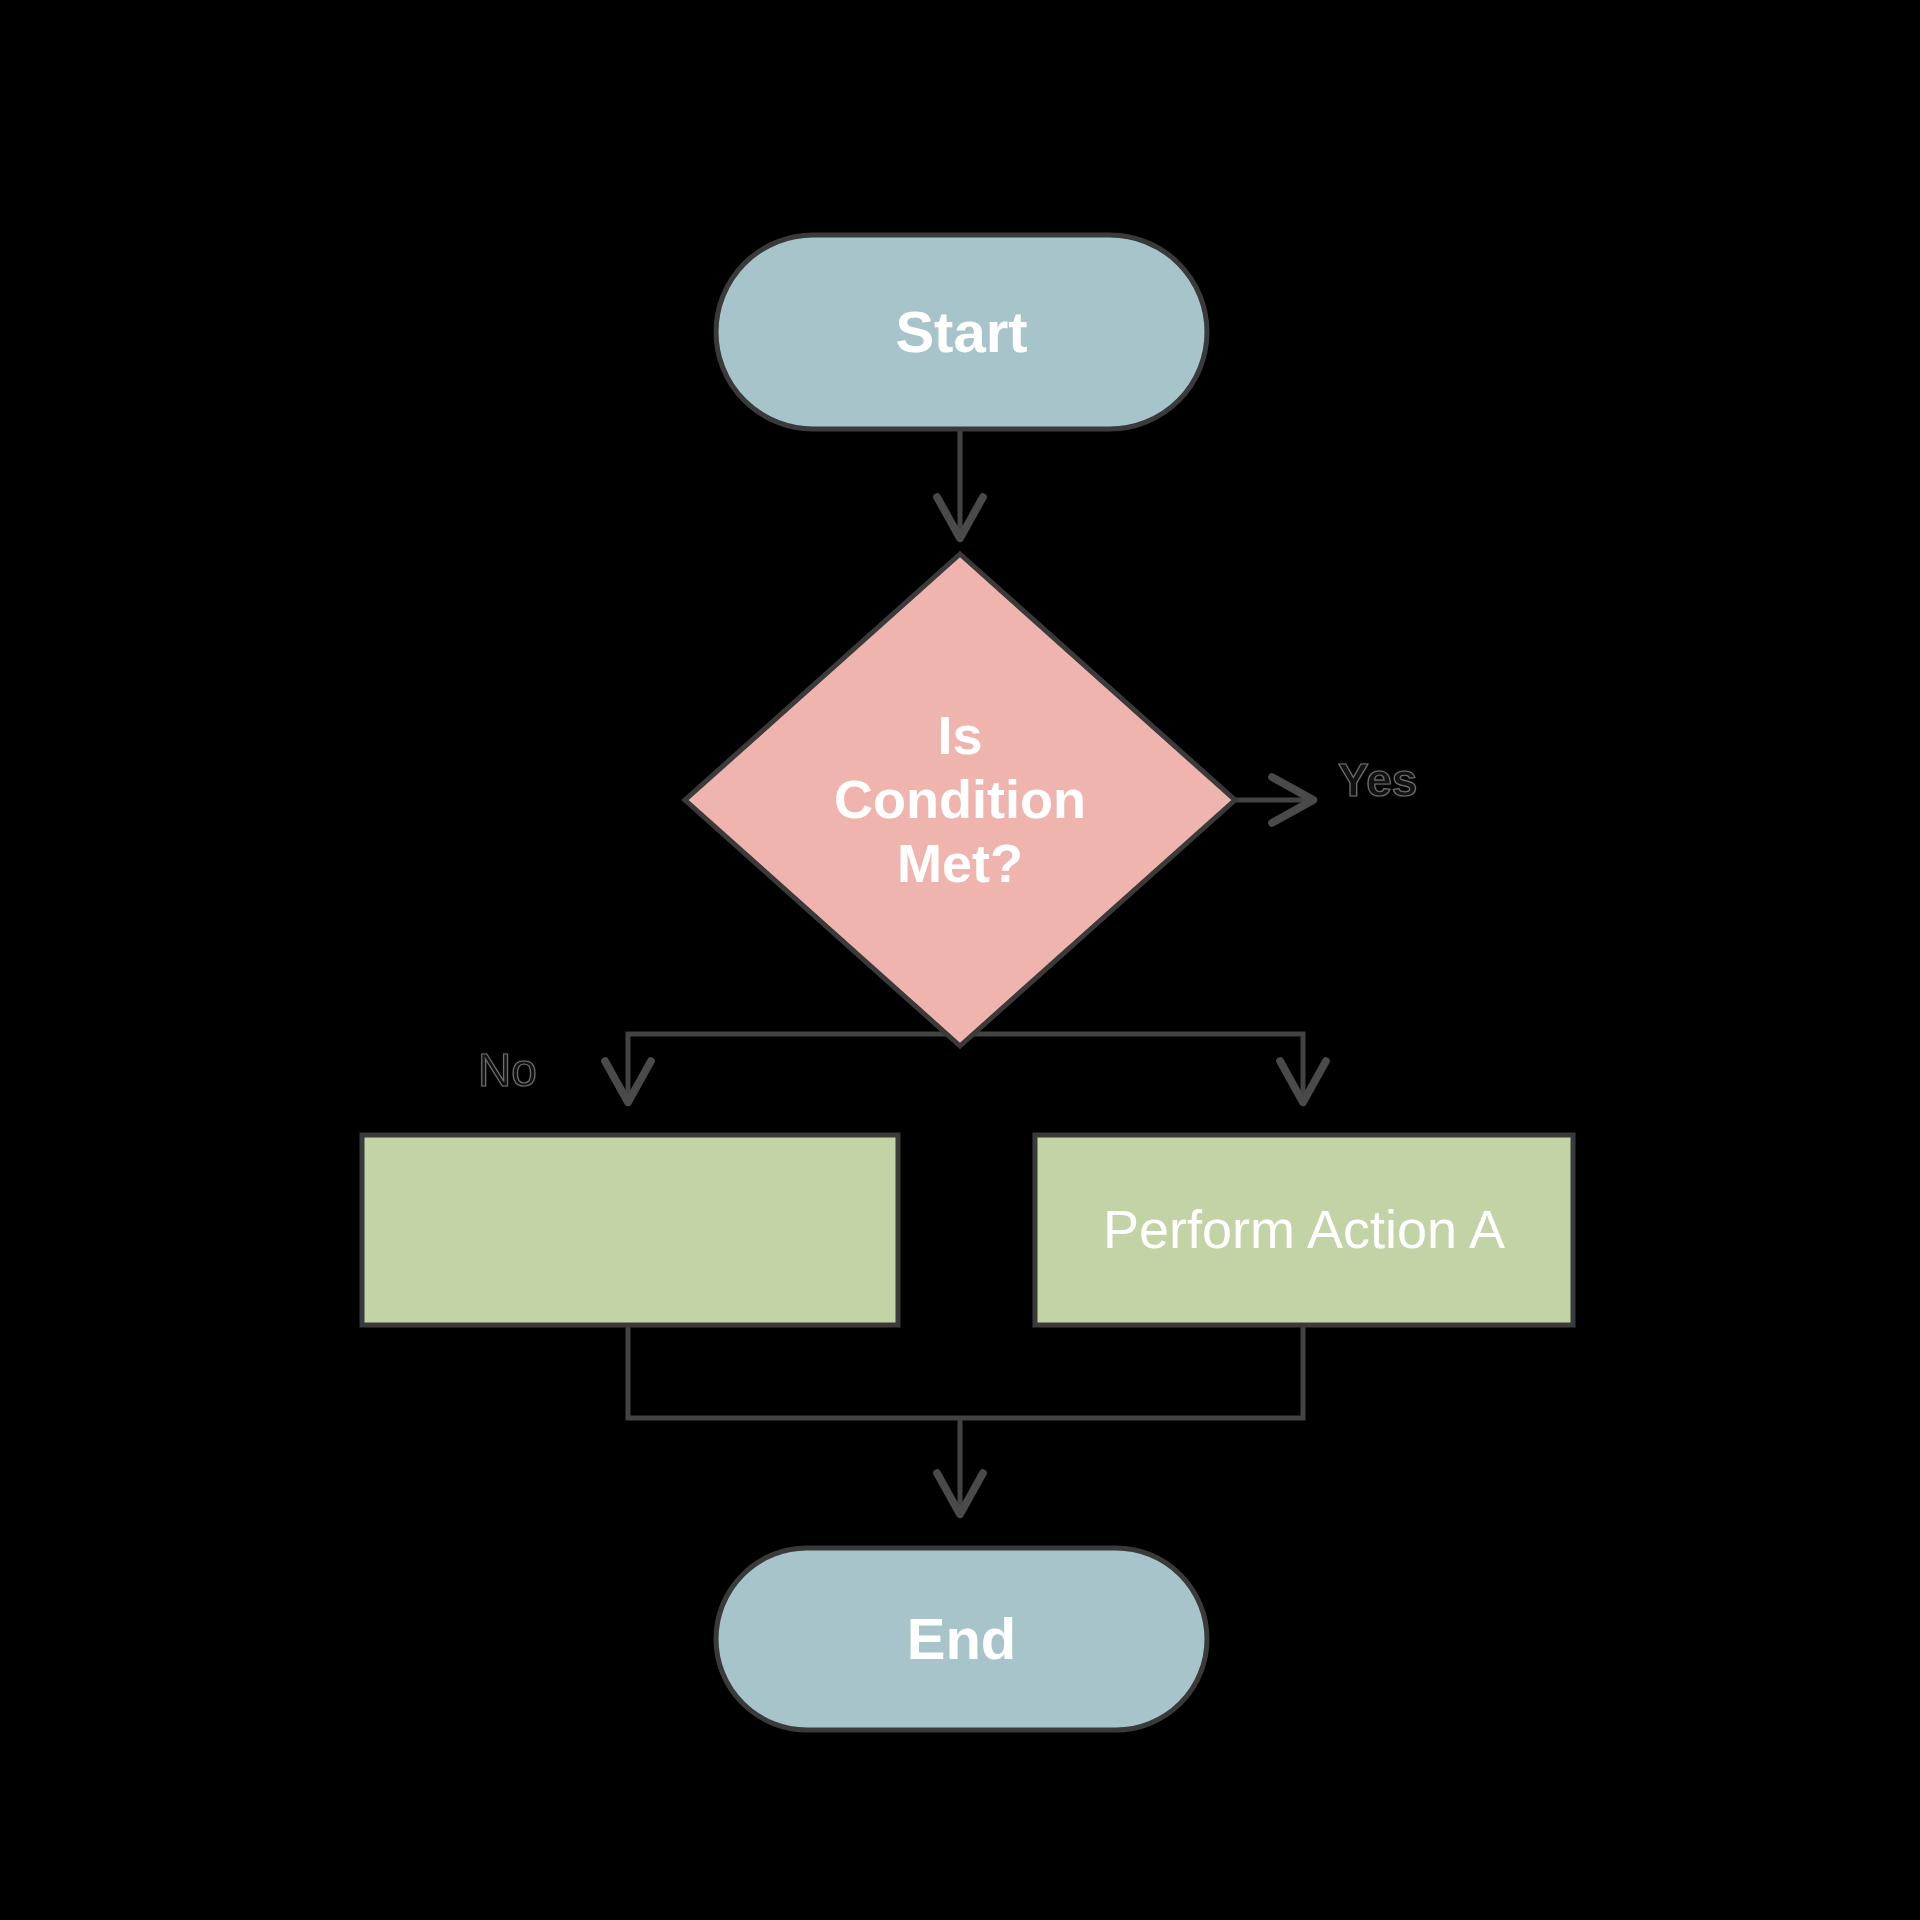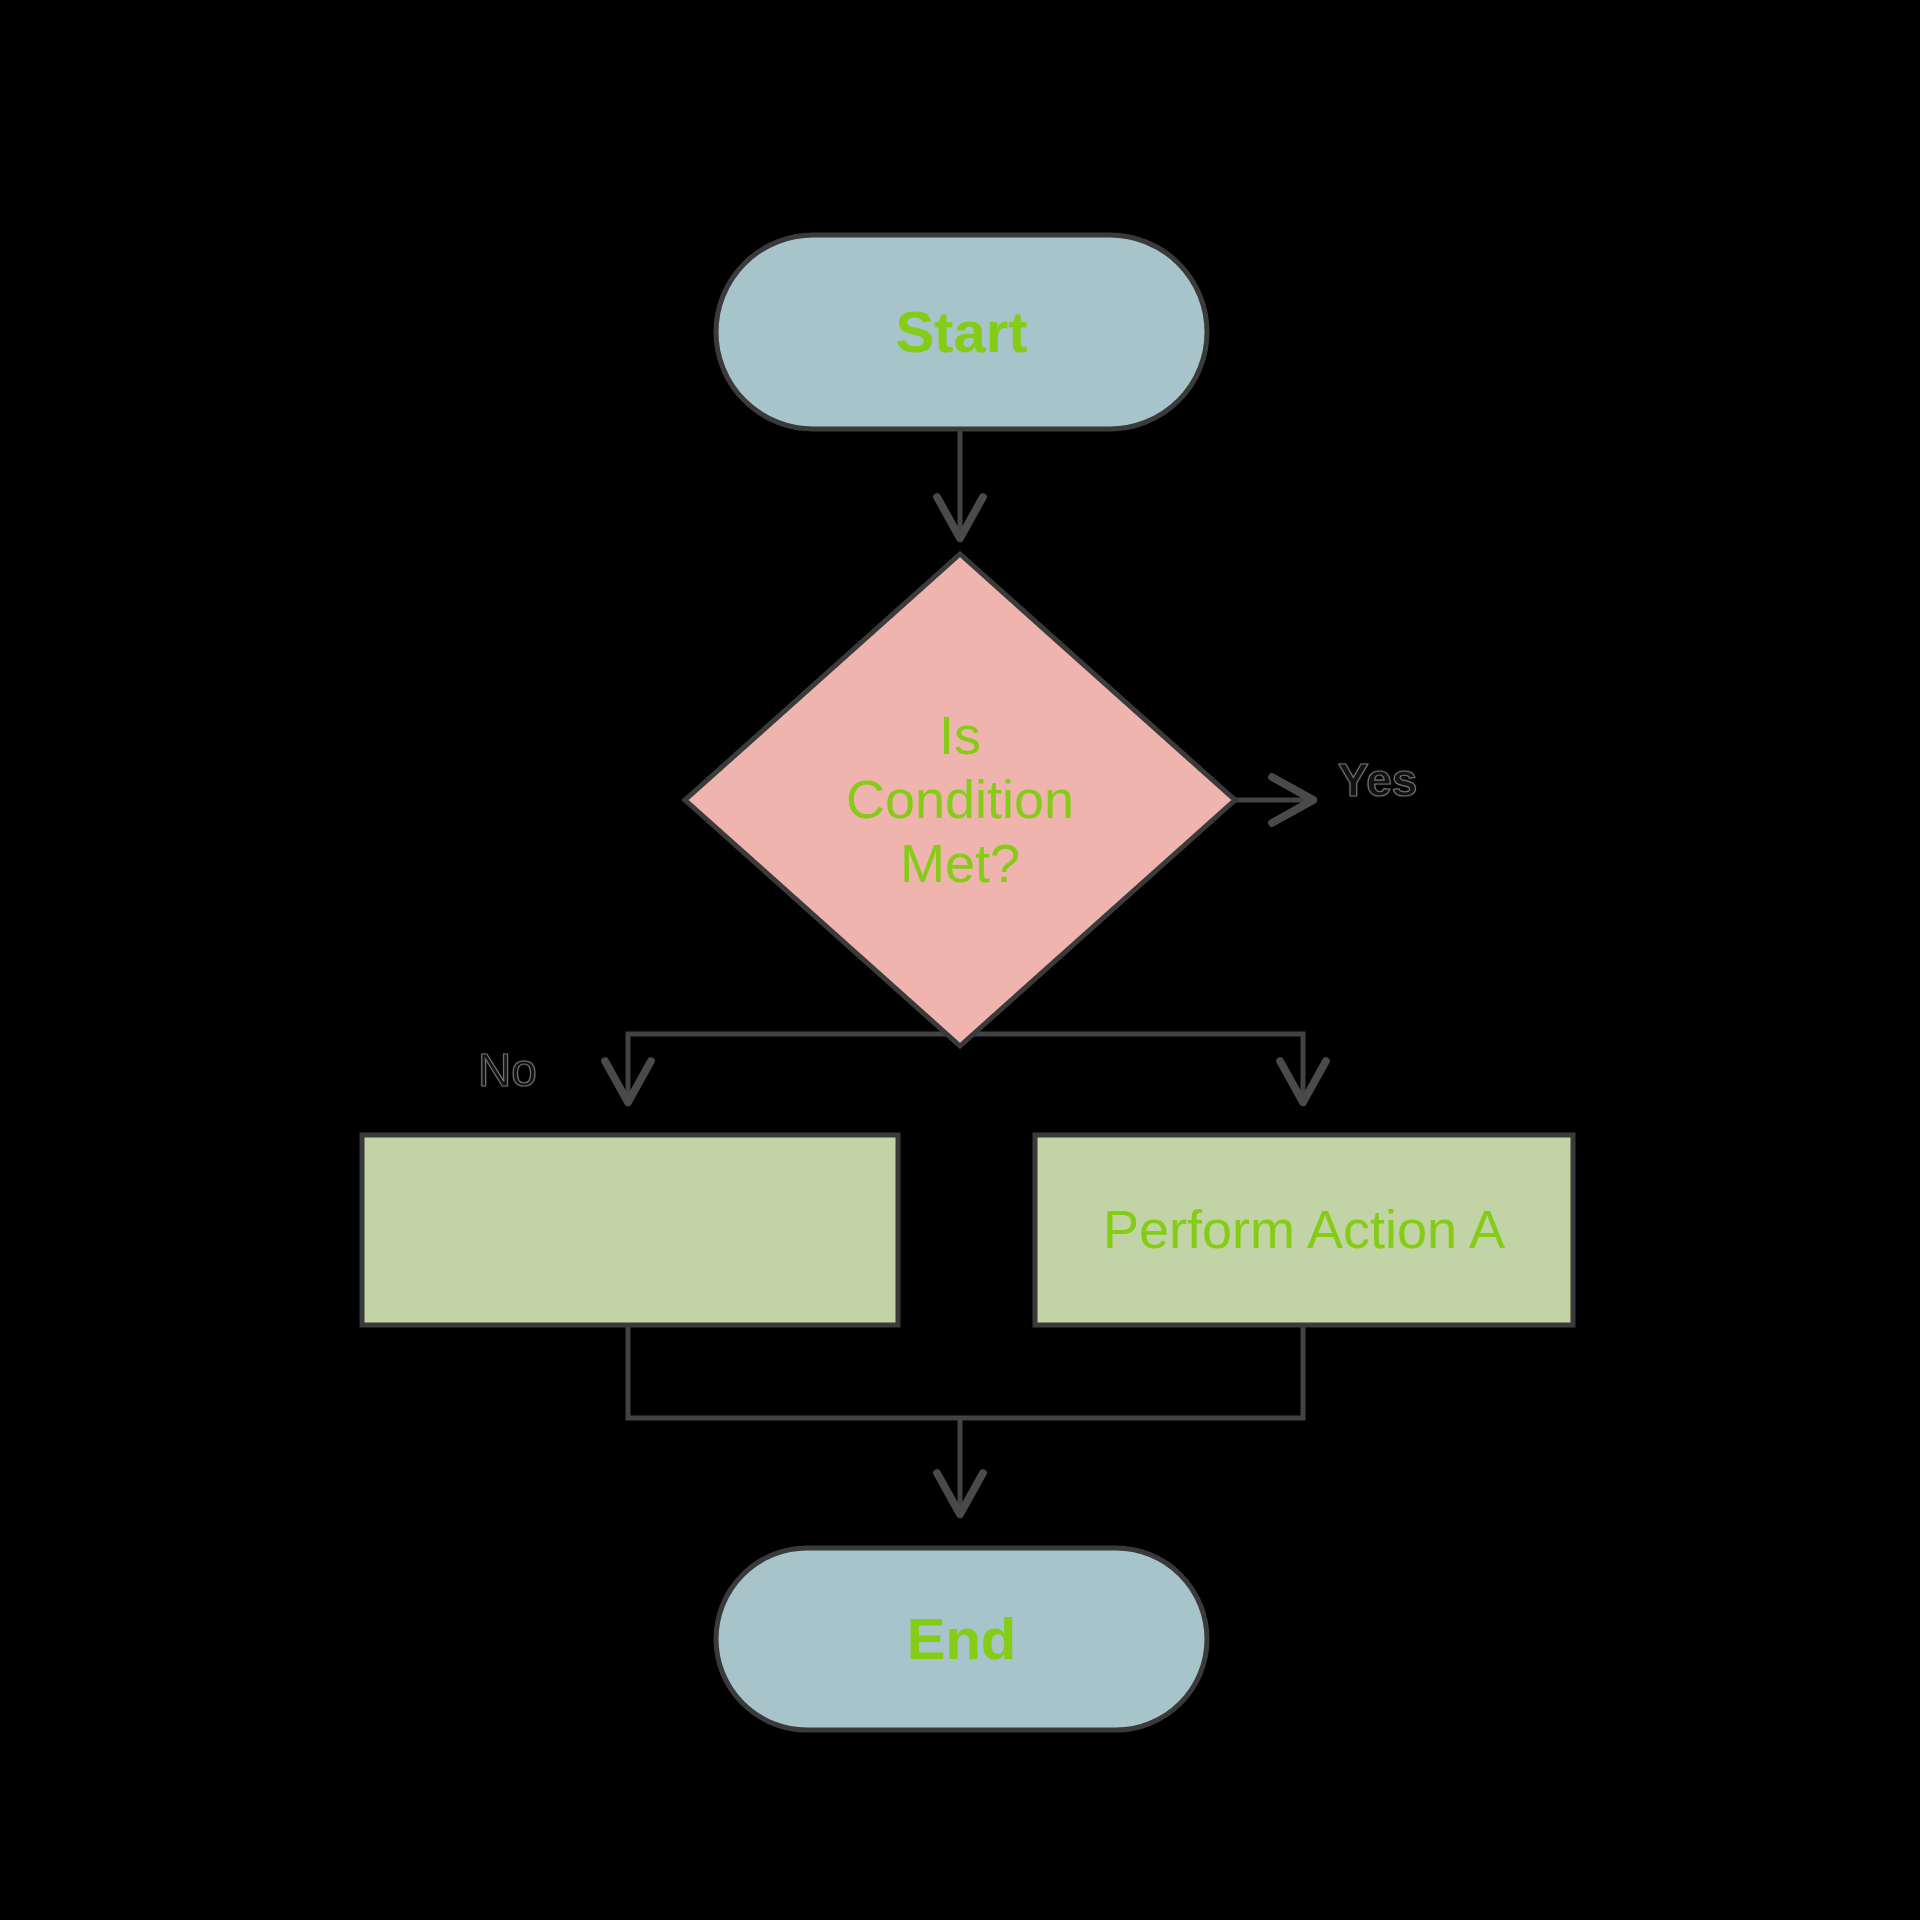--- a/index.html
+++ b/index.html
@@ -25,36 +25,36 @@
     top: 0;
     width: 1920px;
     height: 1920px;
   }
   .node-label {
     position: absolute;
     display: flex;
     align-items: center;
     justify-content: center;
     text-align: center;
-    color: #84cc16;
+    color: #ffffff;
     pointer-events: none;
     line-height: 1.18;
     white-space: pre-line;
   }
   .terminal-label {
     font-size: 58px;
     font-weight: 600;
   }
   .process-label {
     font-size: 54px;
     font-weight: 400;
   }
   .decision-label {
     font-size: 54px;
-    font-weight: 400;
+    font-weight: 700;
   }
   .edge-label {
     position: absolute;
     font-size: 46px;
     color: #121212;
     -webkit-text-stroke: 1.2px #6e6e6e;
     text-shadow: 0 0 2px #5d5d5d;
     pointer-events: none;
   }
 </style>

